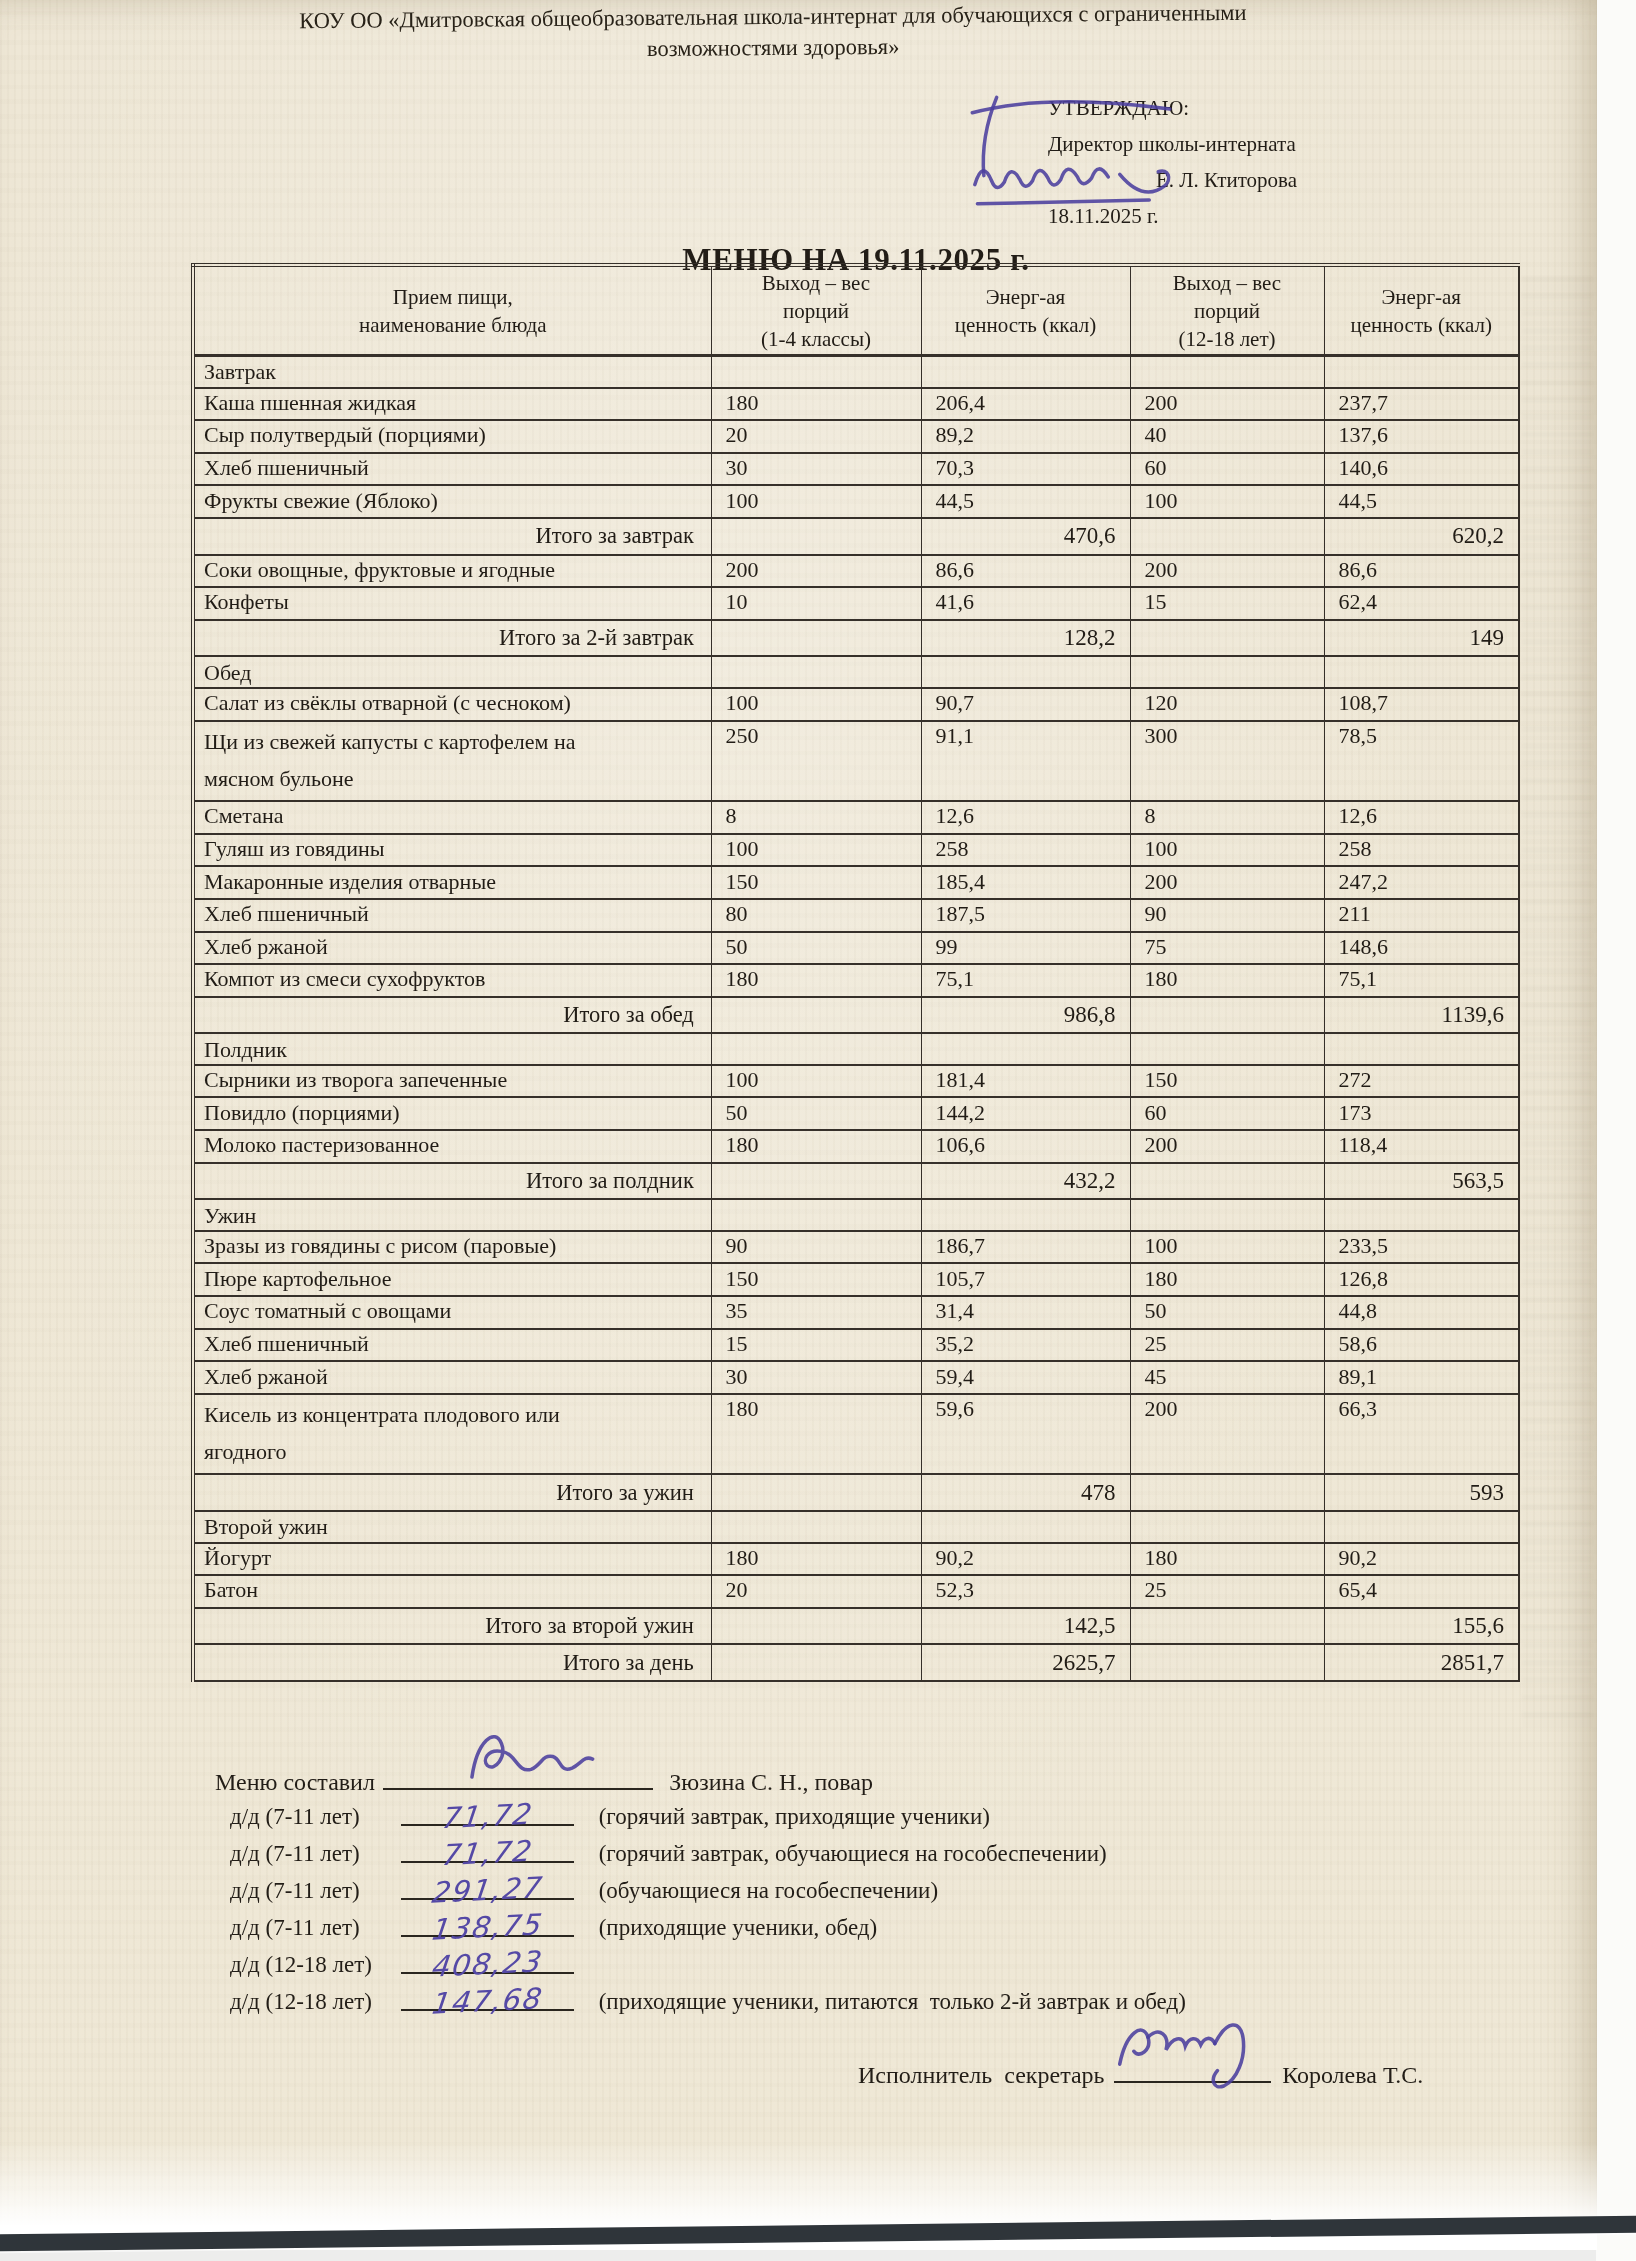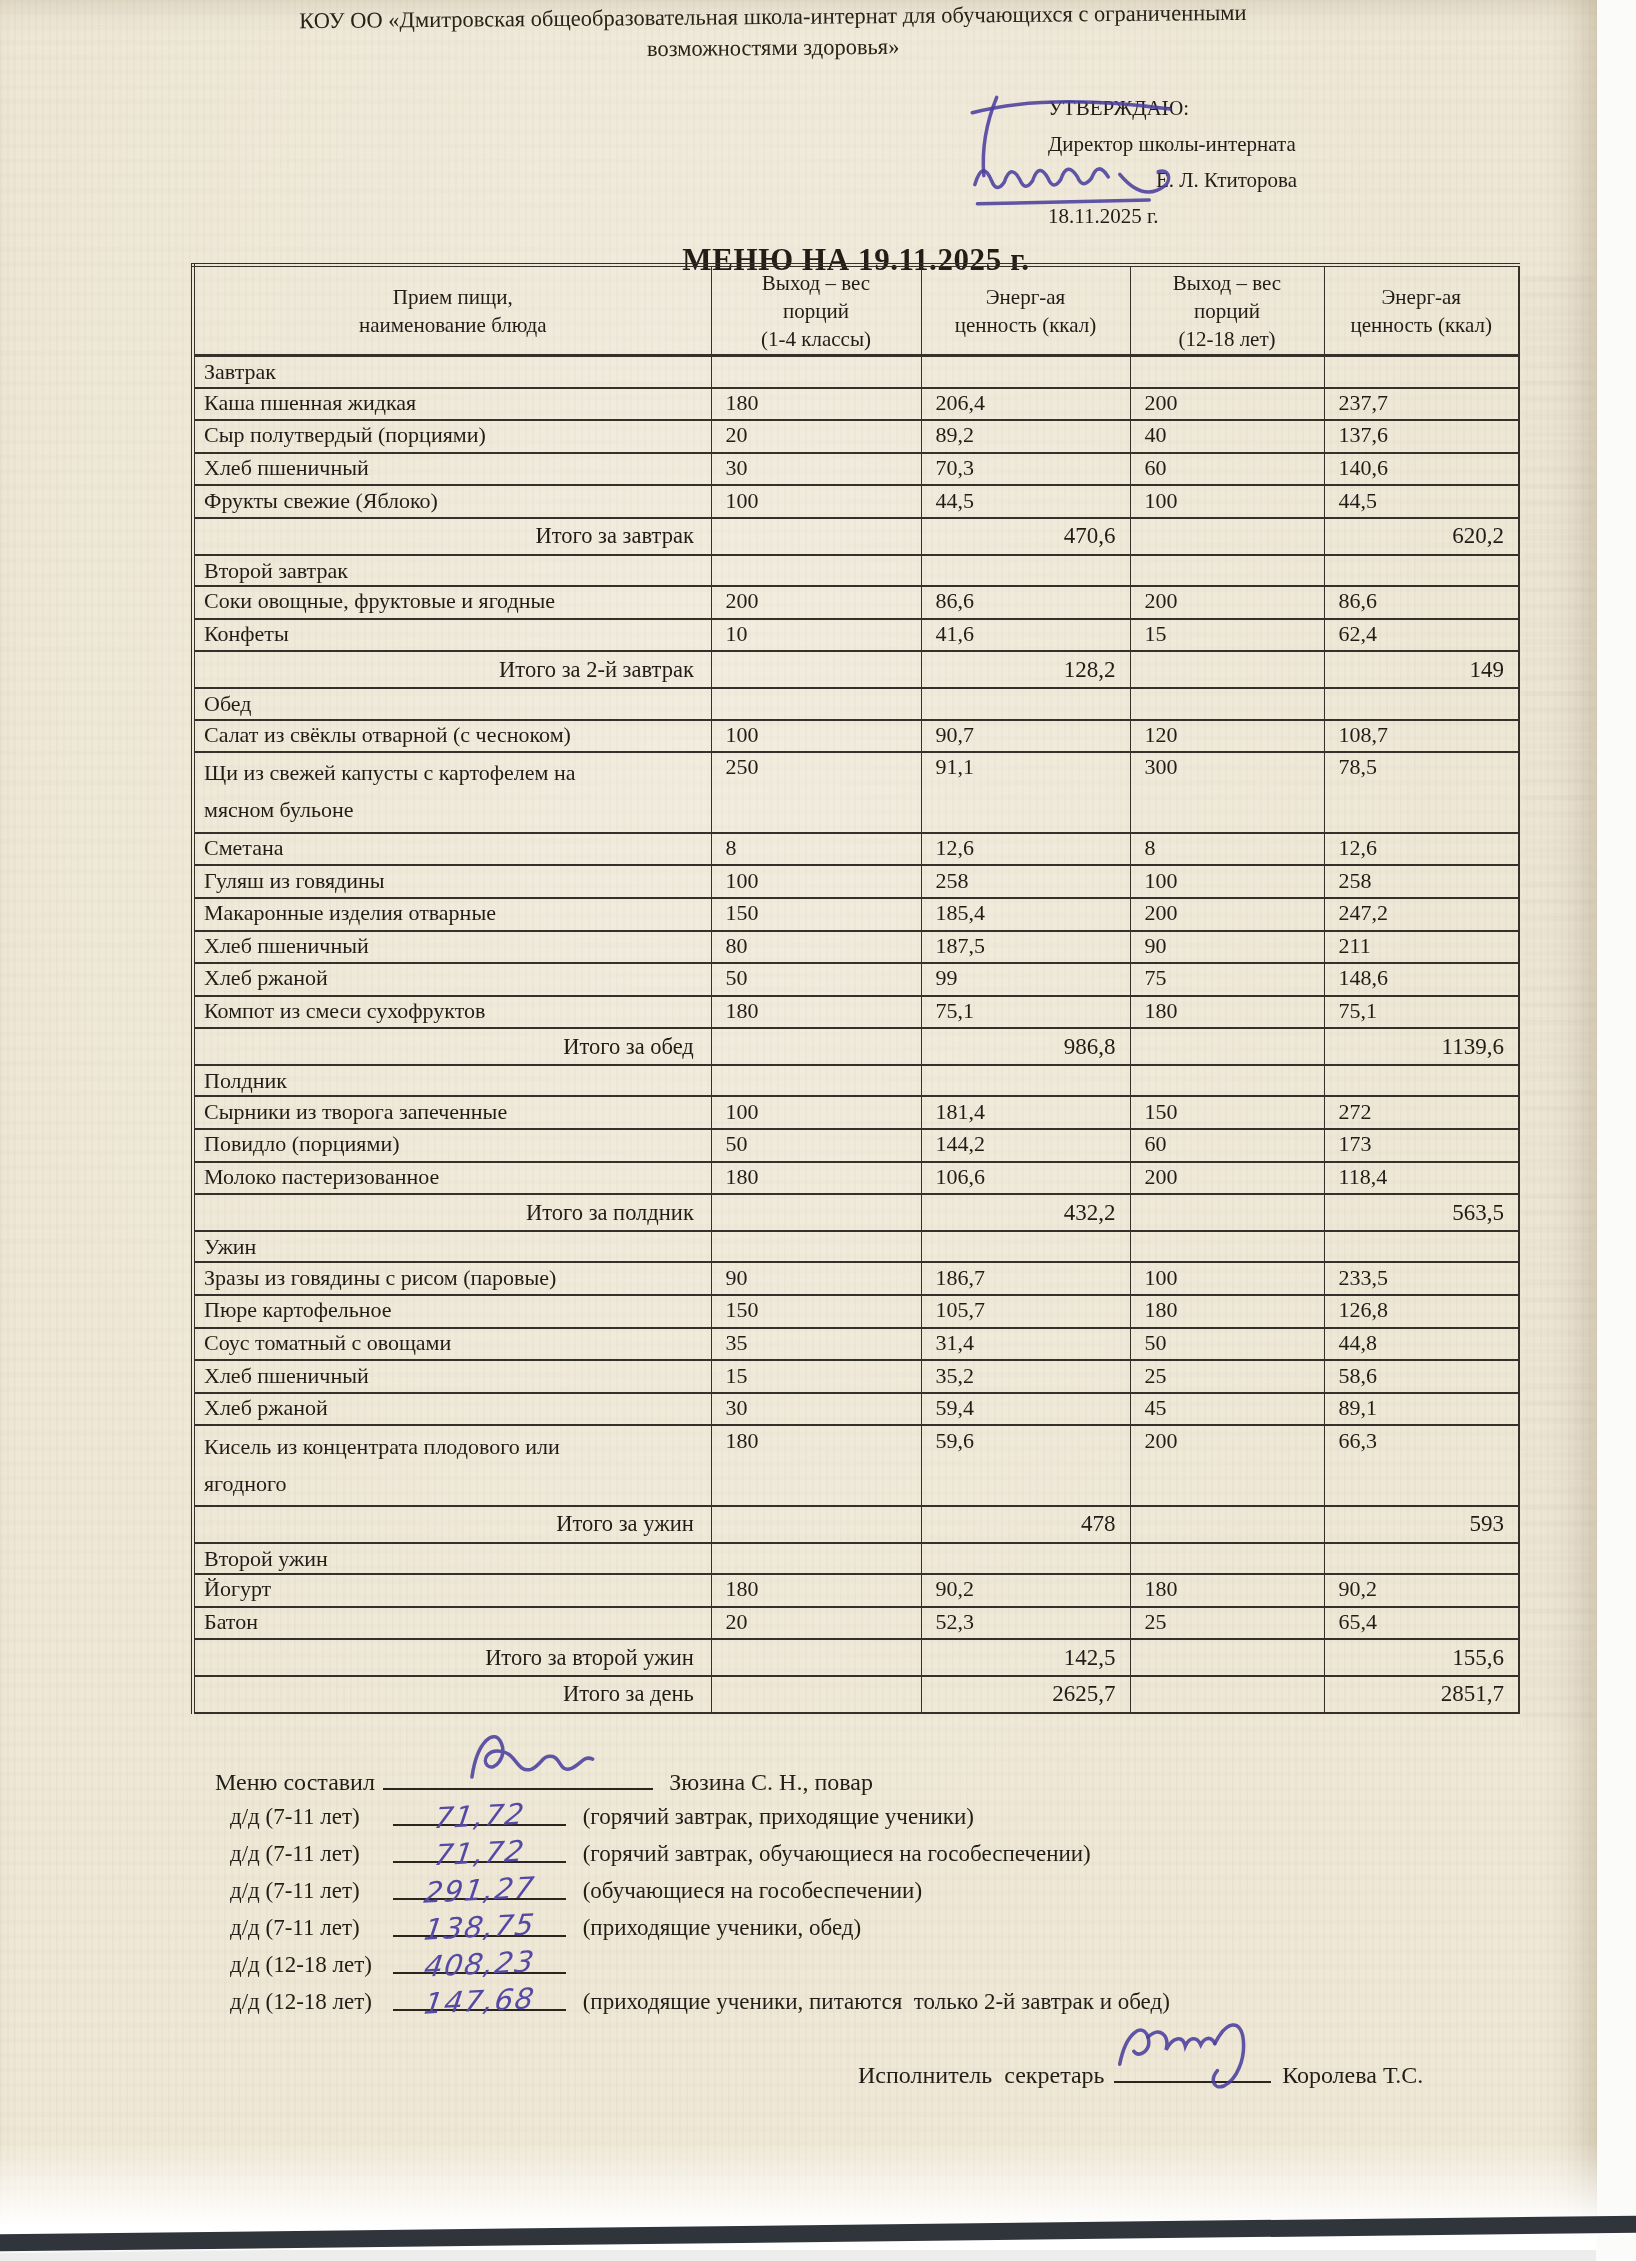--- a/index.html
+++ b/index.html
@@ -45,21 +45,21 @@
   td.tlabel{text-align:right;padding:1.3px 16.7px 1.3px 3.9px;font-size:22.5px;}
   td.tval{text-align:right;padding:1.3px 14px 1.3px 3.9px;font-size:23px;}
 
   .composer{position:absolute;left:215px;top:1760px;font-size:24px;display:flex;align-items:baseline;}
   .uline{border-bottom:2.6px solid #2a261f;position:relative;display:inline-block;}
   .uline.comp{width:270px;height:28px;margin-left:7.7px;}
   .sig-cook{position:absolute;left:71px;top:-42px;}
   .composer .cname{margin-left:16.7px;}
 
   .allowances{position:absolute;left:230px;top:1797px;}
-  .allow-line{height:37px;display:flex;align-items:baseline;font-size:23px;}
+  .allow-line{height:37px;display:flex;align-items:baseline;font-size:23px;gap:8px;}
   .flabel{width:163px;flex:0 0 auto;}
   .uline.allow{width:173px;height:27px;text-align:center;flex:0 0 auto;}
   .hand{font-family:"DejaVu Sans",sans-serif;font-style:italic;color:#5549a6;
         font-size:29px;display:inline-block;transform:skewX(-11deg) rotate(-3deg);
         position:relative;top:1.9px;letter-spacing:1.3px;white-space:nowrap;}
   .fnote{margin-left:16.7px;white-space:pre-wrap;}
 
   .executor{position:absolute;left:858px;top:2053px;font-size:24px;display:flex;align-items:baseline;}
   .executor .elabel{white-space:pre-wrap;}
   .uline.exec{width:157px;height:28px;margin-left:9px;}
@@ -156,27 +156,20 @@
             <td class="n">100</td>
             <td class="n">44,5</td>
           </tr>
           <tr class="total-row">
             <td class="tlabel">Итого за завтрак</td>
             <td class="n"></td>
             <td class="tval">470,6</td>
             <td class="n"></td>
             <td class="tval">620,2</td>
           </tr>
-          <tr class="section-row">
-            <td class="sec">Второй завтрак</td>
-            <td class="n"></td>
-            <td class="n"></td>
-            <td class="n"></td>
-            <td class="n"></td>
-          </tr>
           <tr class="dish-row">
             <td class="dish">Соки овощные, фруктовые и ягодные</td>
             <td class="n">200</td>
             <td class="n">86,6</td>
             <td class="n">200</td>
             <td class="n">86,6</td>
           </tr>
           <tr class="dish-row">
             <td class="dish">Конфеты</td>
             <td class="n">10</td>

